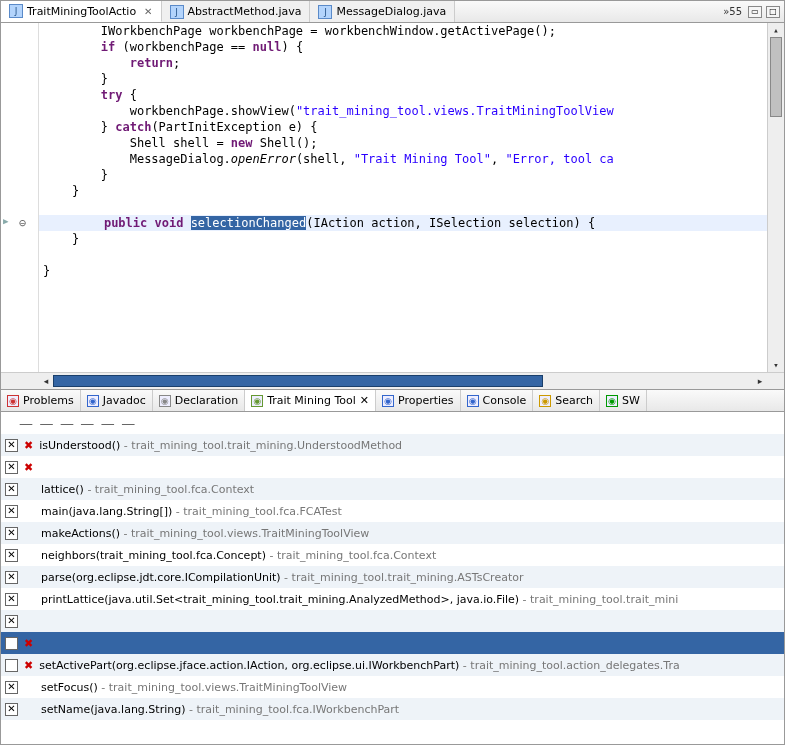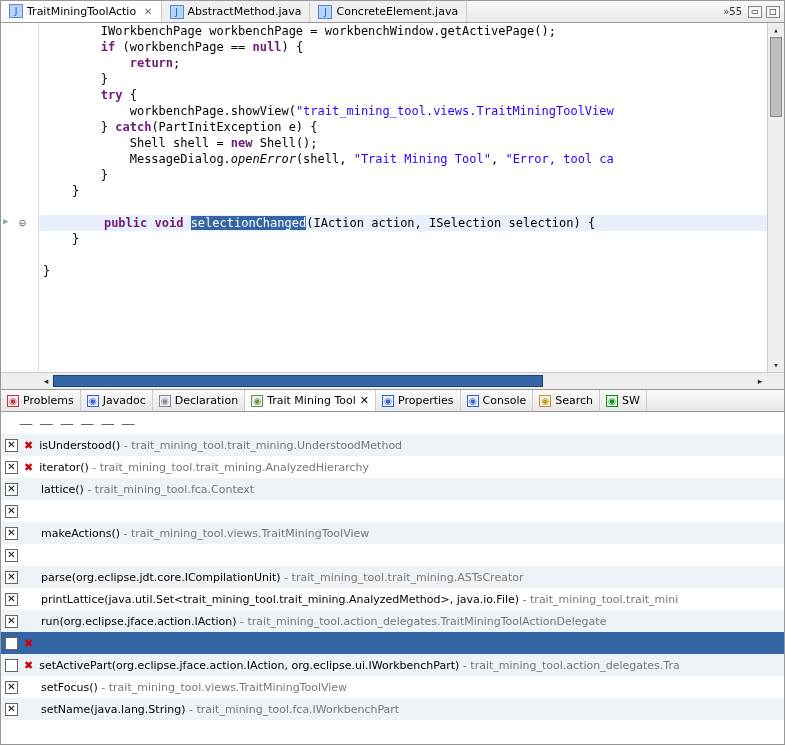--- a/index.html
+++ b/index.html
@@ -254,21 +254,21 @@
 
     <div id="editor-tabs-slot" style="display:contents"><div class="tab active">
           <span class="file-icon">J</span>
           <span>TraitMiningToolActio</span>
           <span class="close-x">✕</span>
         </div><div class="tab">
           <span class="file-icon">J</span>
           <span>AbstractMethod.java</span>
         </div><div class="tab">
           <span class="file-icon">J</span>
-          <span>ConcreteElement.java</span>
+          <span>MessageDialog.java</span>
         </div></div>
     <div class="overflow-indicator">»55</div>
     <div class="window-controls">
       <div class="win-btn">▭</div>
       <div class="win-btn">□</div>
     </div>
   </div>
   <div class="code-area">
     <div class="gutter" id="gutter">
         <div class="gutter-mark" style="top: 193px; left: 18px;">⊖</div>
@@ -331,54 +331,54 @@
   <div class="tree-area" id="tree-area">
     <div class="tree-row ellipsis-row">— — — — — —</div>
   <div class="tree-row alt">
         <span class="cb">✕</span>
         <span class="err-icon">✖</span>
         <span class="tree-label">isUnderstood()<span class="qual"> - trait_mining_tool.trait_mining.UnderstoodMethod</span></span>
       </div>
       <div class="tree-row">
         <span class="cb">✕</span>
         <span class="err-icon">✖</span>
-        <span class="tree-label">iterator()<span class="qual"> - trait_mining_tool.trait_mining.AnalyzedHierarchy</span></span>
       </div>
       <div class="tree-row alt">
         <span class="cb">✕</span>
         <span style="width: 11px; display: inline-block;"></span>
         <span class="tree-label">lattice()<span class="qual"> - trait_mining_tool.fca.Context</span></span>
       </div>
       <div class="tree-row">
         <span class="cb">✕</span>
         <span style="width: 11px; display: inline-block;"></span>
+        <span class="tree-label">main(java.lang.String[])<span class="qual"> - trait_mining_tool.fca.FCATest</span></span>
       </div>
       <div class="tree-row alt">
         <span class="cb">✕</span>
         <span style="width: 11px; display: inline-block;"></span>
         <span class="tree-label">makeActions()<span class="qual"> - trait_mining_tool.views.TraitMiningToolView</span></span>
       </div>
       <div class="tree-row">
         <span class="cb">✕</span>
         <span style="width: 11px; display: inline-block;"></span>
+        <span class="tree-label">neighbors(trait_mining_tool.fca.Concept)<span class="qual"> - trait_mining_tool.fca.Context</span></span>
       </div>
       <div class="tree-row alt">
         <span class="cb">✕</span>
         <span style="width: 11px; display: inline-block;"></span>
         <span class="tree-label">parse(org.eclipse.jdt.core.ICompilationUnit)<span class="qual"> - trait_mining_tool.trait_mining.ASTsCreator</span></span>
       </div>
       <div class="tree-row">
         <span class="cb">✕</span>
         <span style="width: 11px; display: inline-block;"></span>
         <span class="tree-label">printLattice(java.util.Set&lt;trait_mining_tool.trait_mining.AnalyzedMethod&gt;, java.io.File)<span class="qual"> - trait_mining_tool.trait_mini</span></span>
       </div>
       <div class="tree-row alt">
         <span class="cb">✕</span>
         <span style="width: 11px; display: inline-block;"></span>
-        <span class="tree-label">run(org.eclipse.jface.action.IAction)<span class="qual"> - trait_mining_tool.action_delegates.TraitMiningToolActionDelegate</span></span>
       </div>
       <div class="tree-row selected">
         <span class="cb"></span>
         <span class="err-icon">✖</span>
       </div>
       <div class="tree-row alt">
         <span class="cb"></span>
         <span class="err-icon">✖</span>
         <span class="tree-label">setActivePart(org.eclipse.jface.action.IAction, org.eclipse.ui.IWorkbenchPart)<span class="qual"> - trait_mining_tool.action_delegates.Tra</span></span>
       </div>

